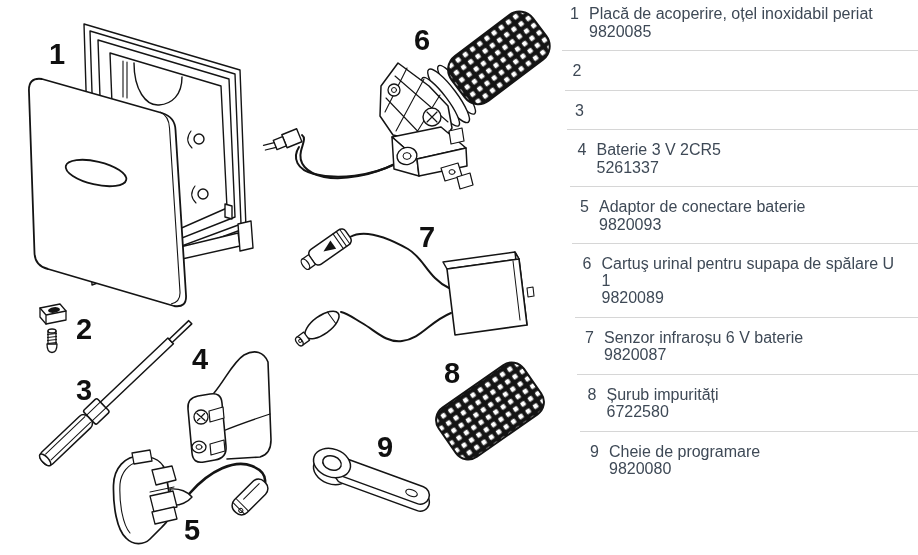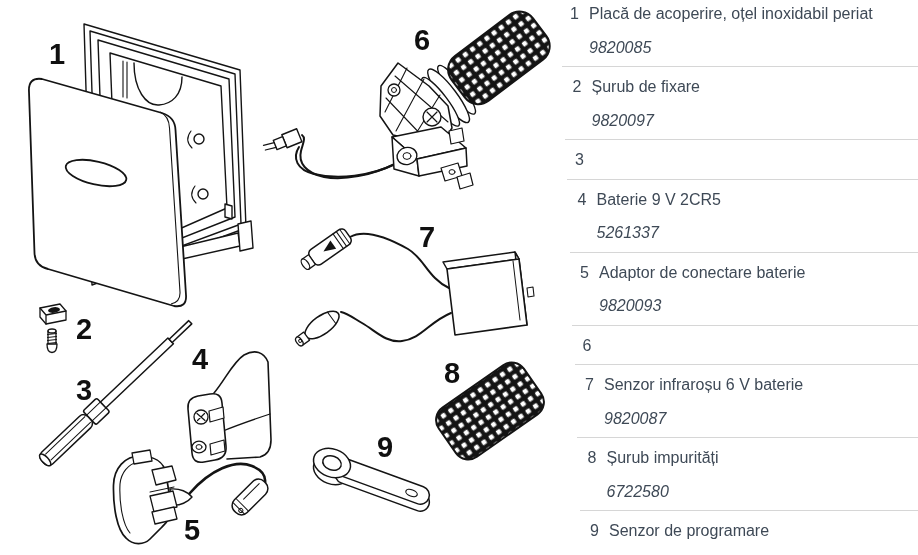--- a/index.html
+++ b/index.html
@@ -14,21 +14,21 @@
   .part-row:nth-child(2){margin-left:2.5px;}
   .part-row:nth-child(3){margin-left:5px;}
   .part-row:nth-child(4){margin-left:7.5px;}
   .part-row:nth-child(5){margin-left:10px;}
   .part-row:nth-child(6){margin-left:12.5px;}
   .part-row:nth-child(7){margin-left:15px;}
   .part-row:nth-child(8){margin-left:17.5px;}
   .part-row:nth-child(9){margin-left:20px;}
   .part-num{flex:0 0 27px;padding-left:8px;box-sizing:border-box;}
   .part-texts{flex:1 1 auto;padding-right:16px;}
-  .part-article{margin-top:17px;font-style:italic;}
+  .part-article{margin-top:1px;}
   .plabel{font-family:"Liberation Sans",sans-serif;font-weight:bold;font-size:29px;fill:#101010;}
 </style>
 </head>
 <body>
 
 <div class="stage">
 
   <svg class="diagram" width="562" height="555" viewBox="0 0 562 555">
     <defs>
       <pattern id="mesh" width="9" height="9" patternUnits="userSpaceOnUse">
@@ -198,48 +198,48 @@
     <div class="part-row">
       <div class="part-num">1</div>
       <div class="part-texts">
         <div class="part-name">Placă de acoperire, oțel inoxidabil periat</div>
         <div class="part-article">9820085</div>
       </div>
     </div>
 
     <div class="part-row">
       <div class="part-num">2</div>
-      <div class="part-texts">
-        <div class="part-name">Șurub de fixare</div>
-        <div class="part-article">9820097</div>
-      </div>
     </div>
 
     <div class="part-row">
       <div class="part-num">3</div>
     </div>
 
     <div class="part-row">
       <div class="part-num">4</div>
       <div class="part-texts">
-        <div class="part-name">Baterie 9 V 2CR5</div>
+        <div class="part-name">Baterie 3 V 2CR5</div>
         <div class="part-article">5261337</div>
       </div>
     </div>
 
     <div class="part-row">
       <div class="part-num">5</div>
       <div class="part-texts">
         <div class="part-name">Adaptor de conectare baterie</div>
         <div class="part-article">9820093</div>
       </div>
     </div>
 
     <div class="part-row">
       <div class="part-num">6</div>
+      <div class="part-texts">
+        <div class="part-name">Cartuş urinal pentru supapa de spălare U 1</div>
+        <div class="part-article">9820089</div>
+      </div>
     </div>
 
     <div class="part-row">
       <div class="part-num">7</div>
       <div class="part-texts">
         <div class="part-name">Senzor infraroșu 6 V baterie</div>
         <div class="part-article">9820087</div>
       </div>
     </div>
 
@@ -247,19 +247,19 @@
       <div class="part-num">8</div>
       <div class="part-texts">
         <div class="part-name">Șurub impurități</div>
         <div class="part-article">6722580</div>
       </div>
     </div>
 
     <div class="part-row">
       <div class="part-num">9</div>
       <div class="part-texts">
-        <div class="part-name">Senzor de programare</div>
+        <div class="part-name">Cheie de programare</div>
         <div class="part-article">9820080</div>
       </div>
     </div>
 
   </div>
 </div>
 
 </body></html>

